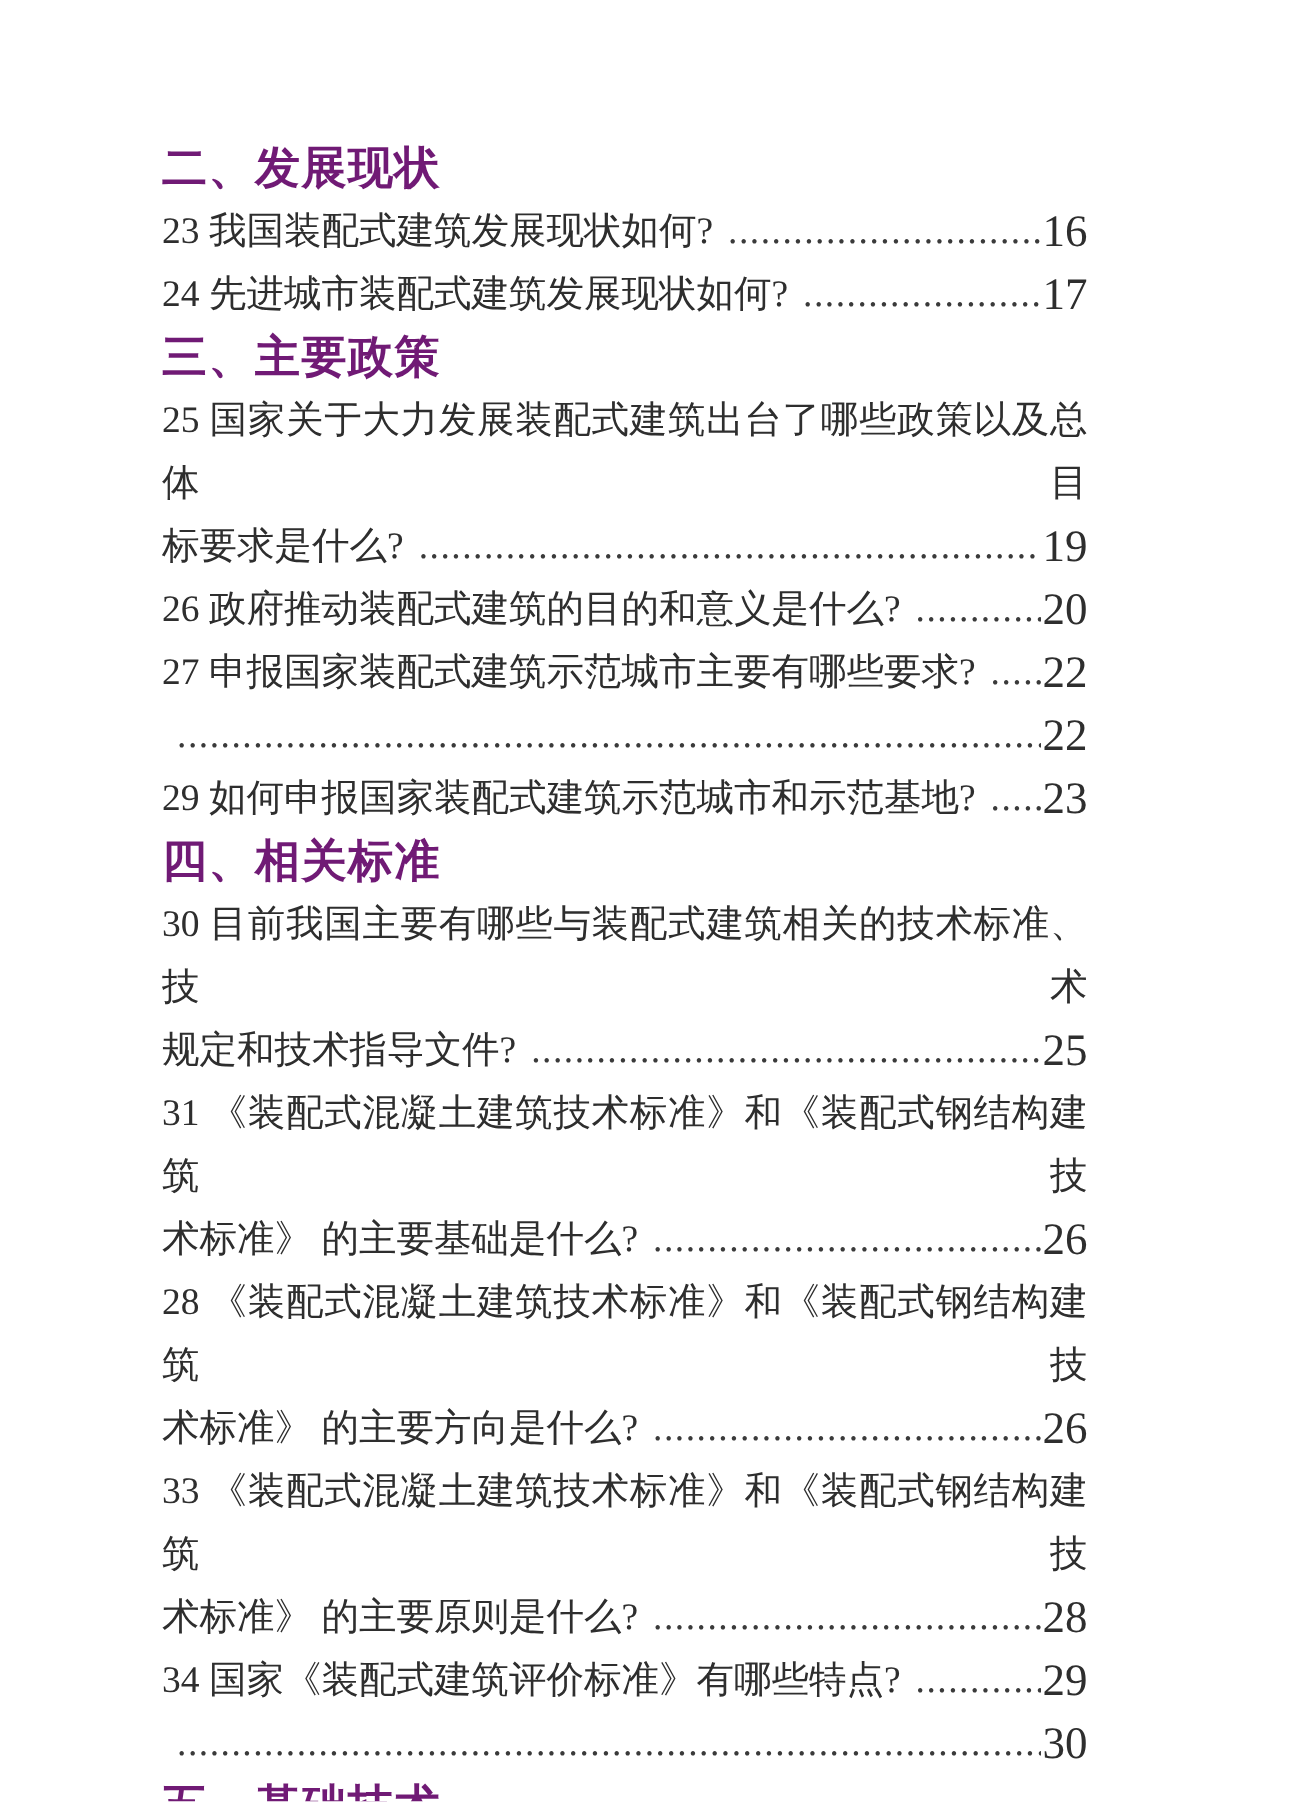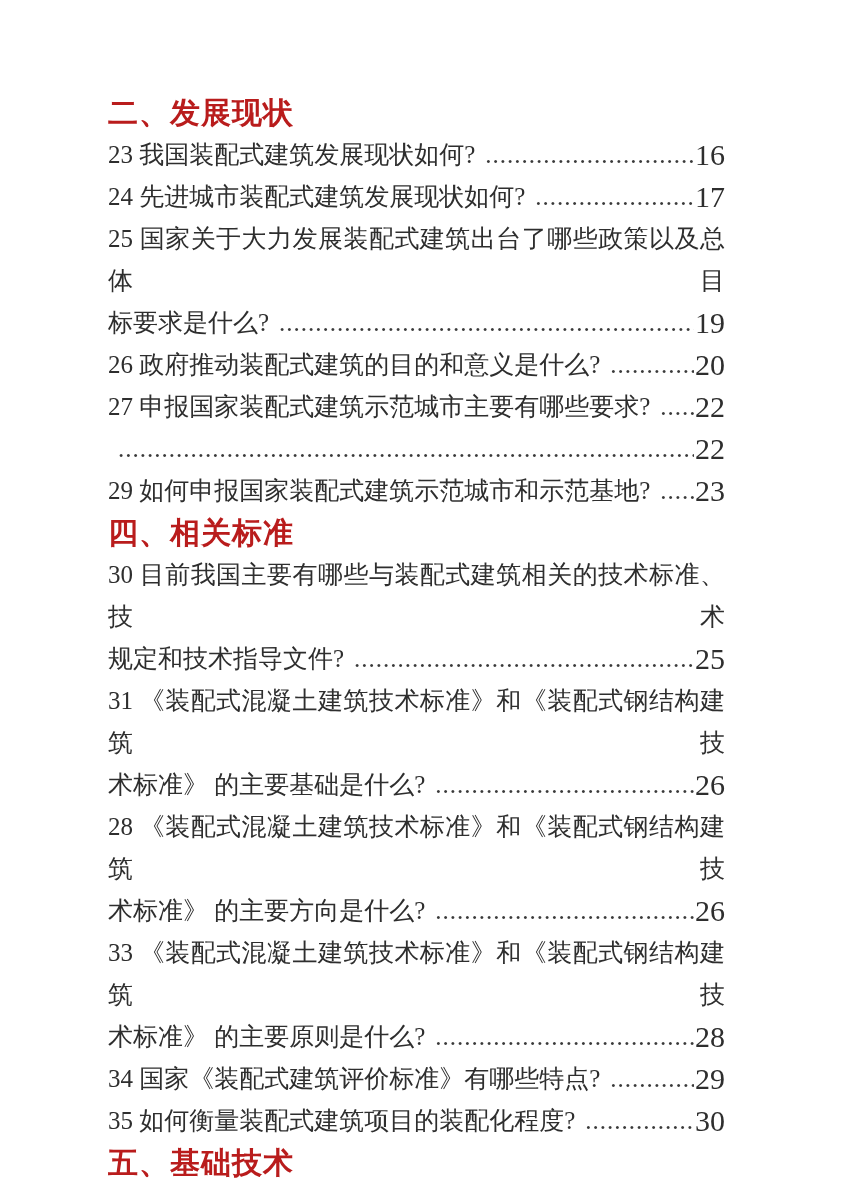--- a/index.html
+++ b/index.html
@@ -17,21 +17,21 @@
     padding: 92px 139px 0 108px;
   }
   .content {
     width: 617px;
   }
   .heading {
     font-family: "Liberation Sans", "DejaVu Sans", sans-serif;
     font-weight: 700;
     font-size: 30px;
     line-height: 42px;
-    color: #b91c1c;
+    color: #701a75;
     letter-spacing: 1px;
     white-space: nowrap;
   }
   .entry {
     margin: 0;
   }
   .line {
     font-family: "Liberation Serif", "DejaVu Serif", serif;
     font-size: 25px;
     line-height: 42px;
@@ -78,20 +78,21 @@
           <span class="pagenum">16</span>
         </div>
       </div>
       <div class="entry">
         <div class="line lastline">
           <span class="text">24 先进城市装配式建筑发展现状如何?</span>
           <span class="leader">............................................................................................................................................................................................................................</span>
           <span class="pagenum">17</span>
         </div>
       </div>
+      <div class="heading">三、主要政策</div>
       <div class="entry">
         <div class="line fill">25 国家关于大力发展装配式建筑出台了哪些政策以及总体目</div>
         <div class="line lastline">
           <span class="text">标要求是什么?</span>
           <span class="leader">............................................................................................................................................................................................................................</span>
           <span class="pagenum">19</span>
         </div>
       </div>
       <div class="entry">
         <div class="line lastline">
@@ -155,20 +156,19 @@
       </div>
       <div class="entry">
         <div class="line lastline">
           <span class="text">34 国家《装配式建筑评价标准》有哪些特点?</span>
           <span class="leader">............................................................................................................................................................................................................................</span>
           <span class="pagenum">29</span>
         </div>
       </div>
       <div class="entry">
         <div class="line lastline">
-          <span class="text">35 如何衡量装配式建筑项目的装配化程度?</span>
           <span class="leader">............................................................................................................................................................................................................................</span>
           <span class="pagenum">30</span>
         </div>
       </div>
       <div class="heading">五、基础技术</div>
     </div>
 </div>
 
 </body></html>

